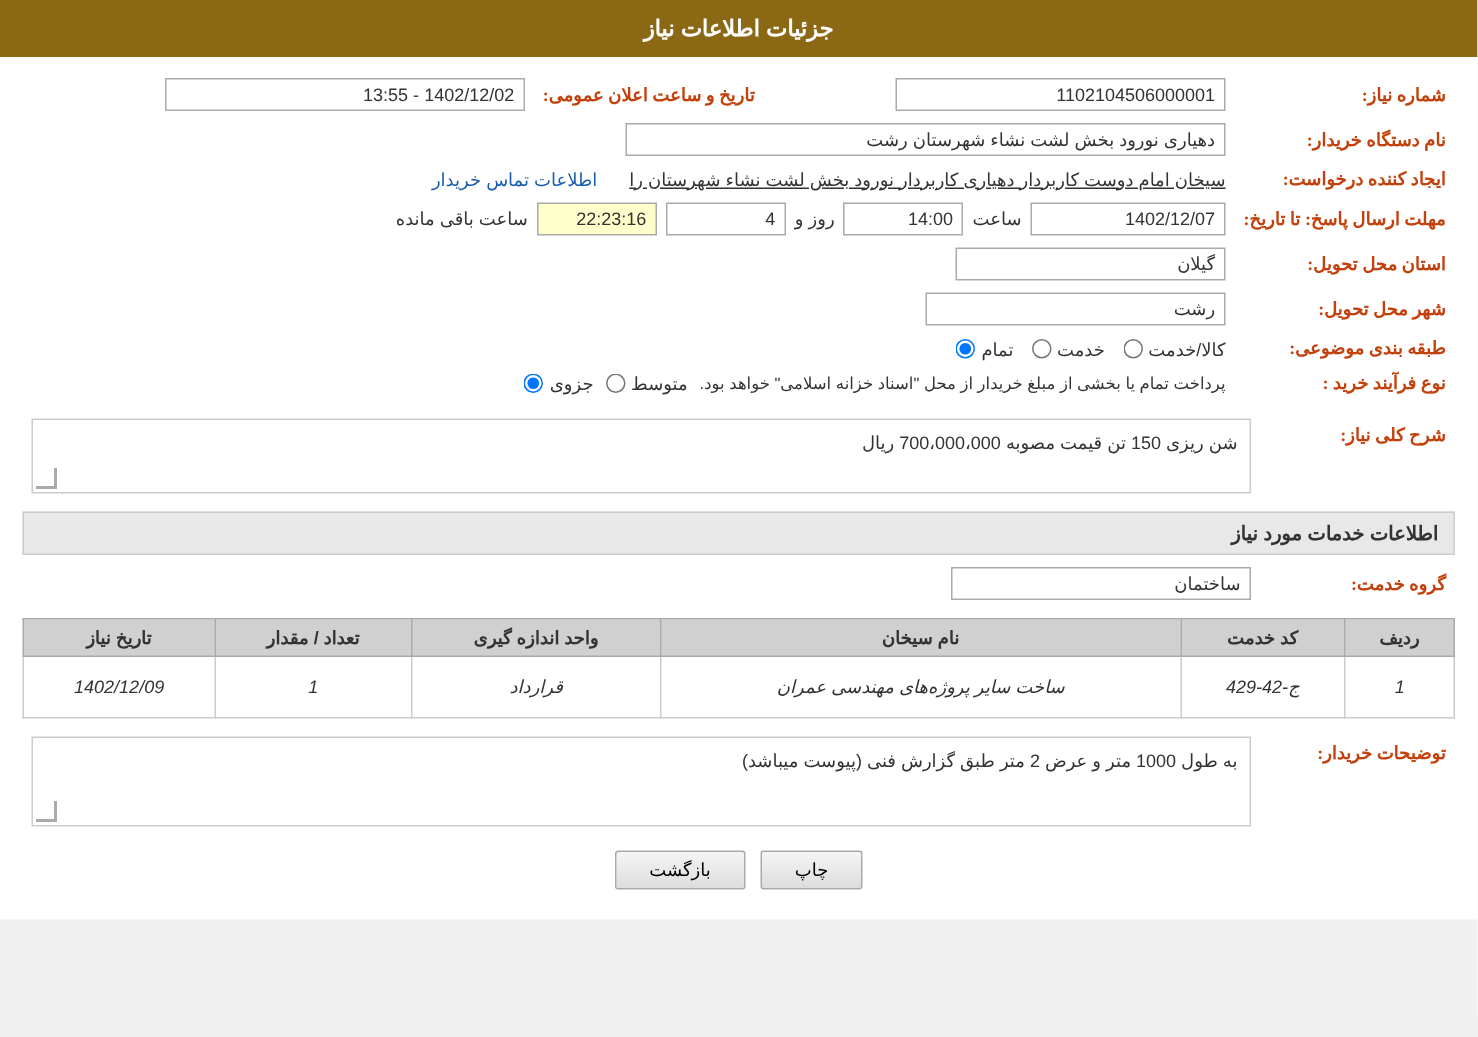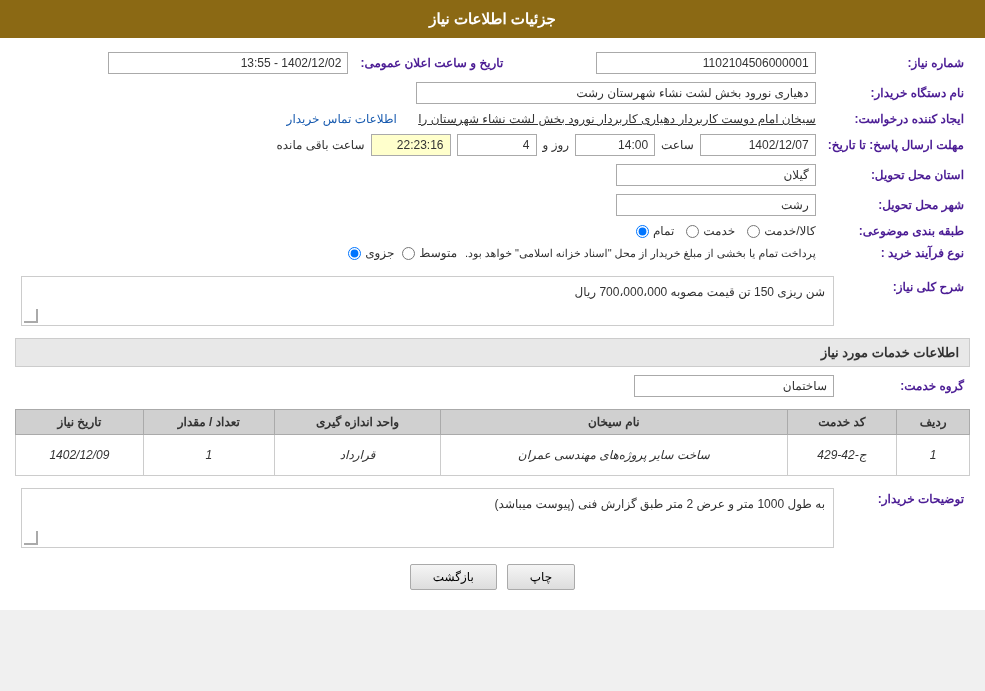--- a/index.html
+++ b/index.html
@@ -31,24 +31,25 @@
       width: 100%;
       border-collapse: collapse;
       margin-bottom: 8px;
     }
     .info-table td {
       padding: 4px 6px;
       vertical-align: middle;
     }
     .label-cell {
       font-weight: bold;
-      color: #4c1d95;
+      color: #c2410c;
       white-space: nowrap;
       text-align: right;
       width: 130px;
+      font-family: Liberation Serif, serif;
     }
     .value-cell {
       text-align: right;
     }
     .input-box {
       border: 1px solid #aaa;
       background: #fff;
       padding: 3px 6px;
       display: inline-block;
       min-width: 80px;
@@ -182,35 +183,35 @@
         <td class="value-cell" colspan="3">
           <span style="margin-left:18px;text-decoration:underline;">سیخان امام دوست کاربردار دهیاری کاربردار نورود بخش لشت نشاء شهرستان را</span>
           <a class="link-blue" href="#">اطلاعات تماس خریدار</a>
         </td>
       </tr>
 
       <tr>
         <td class="label-cell">مهلت ارسال پاسخ: تا تاریخ:</td>
         <td class="value-cell" colspan="3">
           <div class="row-flex">
-            <span class="input-box" style="width:116px;">1402/12/07</span>
+            <span class="input-box" style="width:130px;">1402/12/07</span>
             <span>ساعت</span>
             <span class="input-box" style="width:70px;">14:00</span>
             <span>روز و</span>
             <span class="input-box" style="width:40px;">4</span>
             <span class="input-box" style="width:80px; background:#ffffcc;">22:23:16</span>
             <span>ساعت باقی مانده</span>
           </div>
         </td>
       </tr>
 
       <tr>
         <td class="label-cell">استان محل تحویل:</td>
         <td class="value-cell" colspan="3">
-          <span class="input-box" style="width:200px;">گیلان</span>
+          <span class="input-box" style="width:180px;">گیلان</span>
         </td>
       </tr>
 
       <tr>
         <td class="label-cell">شهر محل تحویل:</td>
         <td class="value-cell" colspan="3">
           <span class="input-box" style="width:200px;">رشت</span>
         </td>
       </tr>
 

